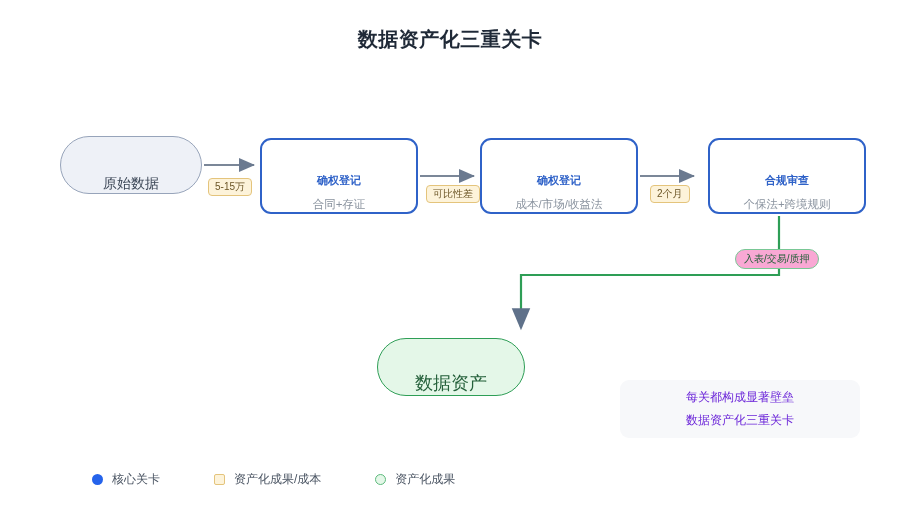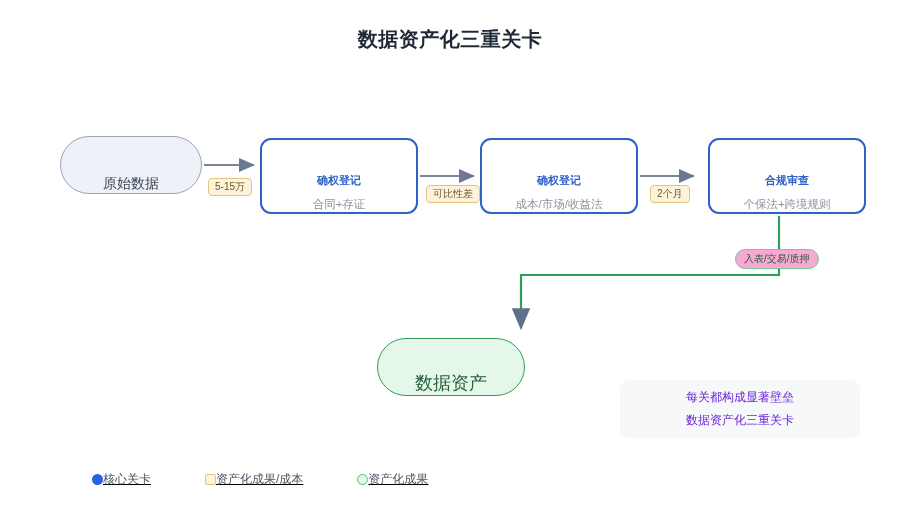--- a/index.html
+++ b/index.html
@@ -159,22 +159,21 @@
     position: absolute;
     left: 92px;
     top: 471px;
     display: flex;
     align-items: center;
     gap: 54px;
   }
   .legend-item {
     display: flex;
     align-items: center;
-    gap: 0;
-    text-decoration: underline;
+    gap: 9px;
   }
   .legend-label {
     font-size: 12px;
     color: #4b5563;
   }
   .swatch {
     width: 11px;
     height: 11px;
     box-sizing: border-box;
     flex: none;

